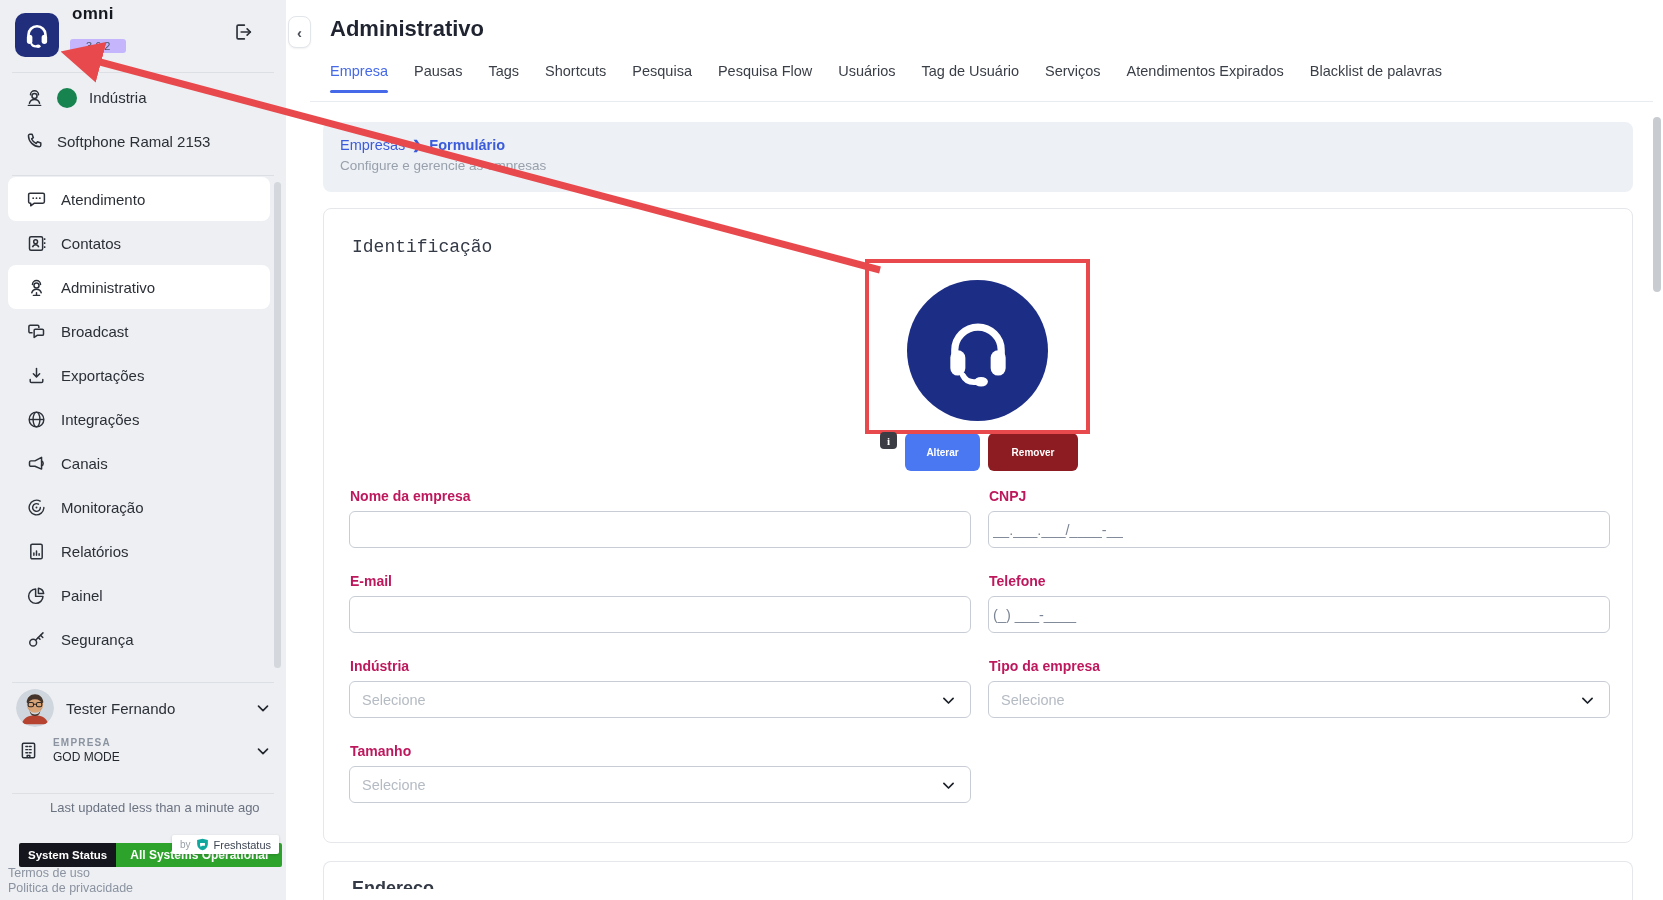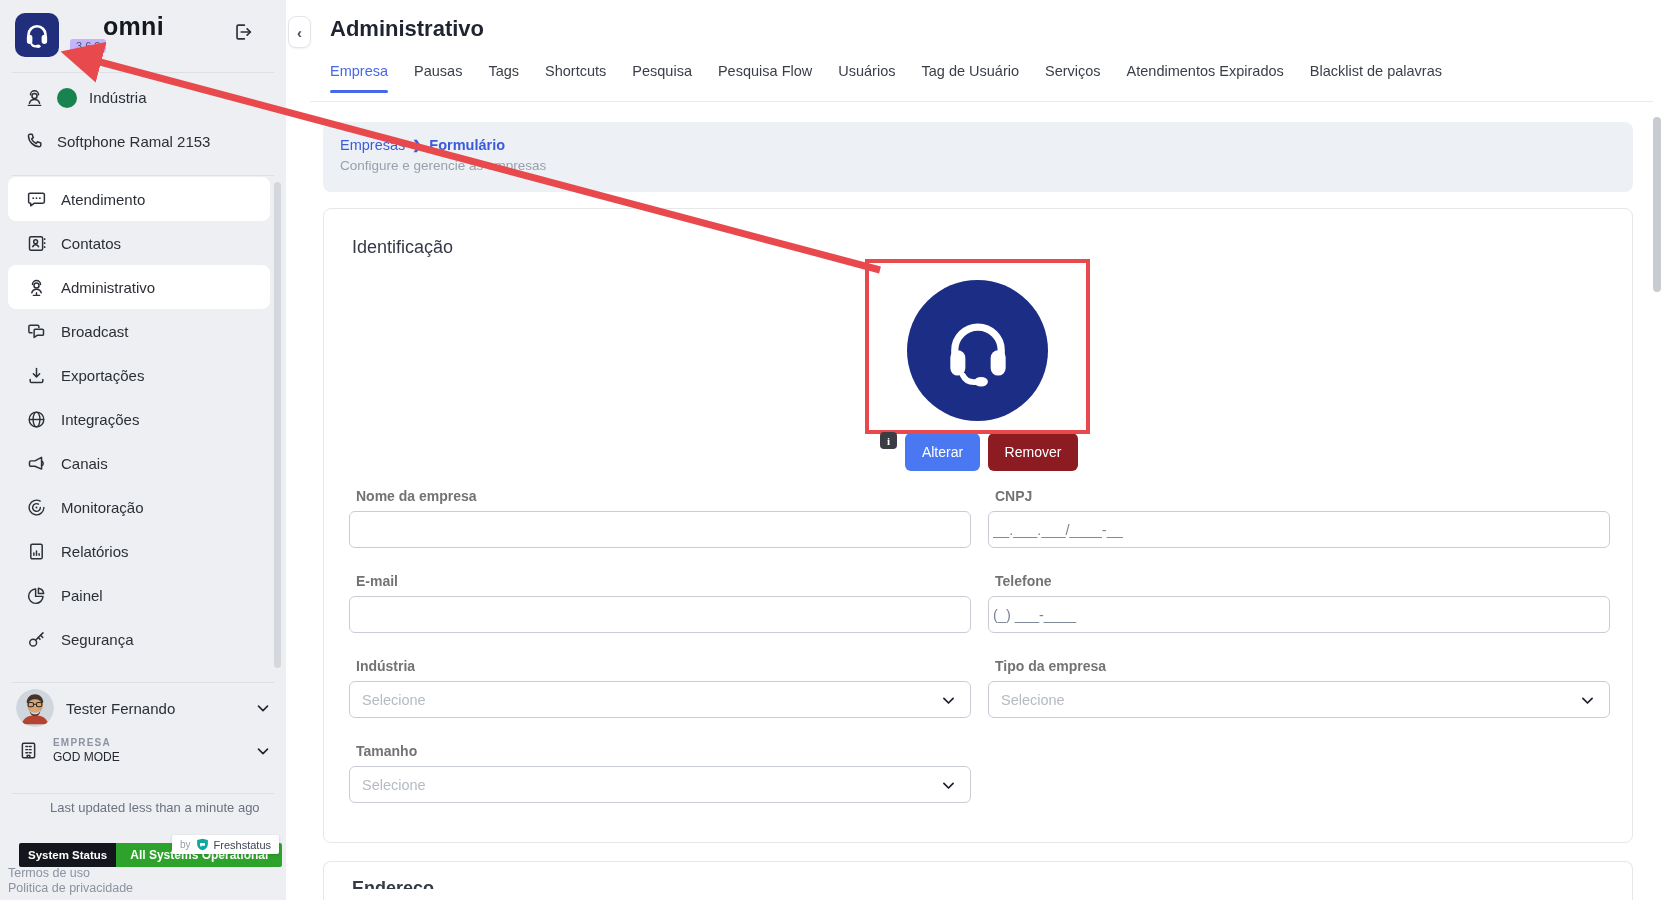--- a/index.html
+++ b/index.html
@@ -13,24 +13,24 @@
   
   .sidebar {
     position:absolute; left:0; top:0; width:286px; height:900px;
     background:#edeff3; z-index:2;
   }
   .sb-header { position:relative; height:72px; }
   .logo {
     position:absolute; left:15px; top:13px; width:44px; height:44px;
     background:#202e7c; border-radius:10px; display:flex; align-items:center; justify-content:center;
   }
-  .app-name { position:absolute; left:72px; top:12px; font-size:25px; font-weight:700; color:#15181f; letter-spacing:.3px;margin-left:31px; }
+  .app-name { position:absolute; left:72px; top:4px; font-size:17px; font-weight:700; color:#15181f; letter-spacing:.3px; }
   .ver-badge {
     position:absolute; left:70px; top:39px; background:#c4b5fd; color:#4a5468;
-    font-size:11px; padding:1px 6px; border-radius:3px;
+    font-size:11px; padding:1px 16px; border-radius:3px;
   }
   .logout-btn { position:absolute; right:32px; top:21px; width:22px; height:22px; color:#2c3038; cursor:pointer; }
   .collapse-btn {
     position:absolute; left:288px; top:16px; width:23px; height:32px; z-index:6;
     background:#fff; border:1px solid #e2e5ea; border-radius:8px;
     display:flex; align-items:center; justify-content:center;
     color:#4a4f57; font-size:15px; font-weight:700; box-shadow:0 1px 2px rgba(0,0,0,.06);
   }
   .sb-divider { border:none; border-top:1px solid #dcdfe4; margin:0 0; }
   .d1 { position:absolute; left:12px; right:12px; top:72px; }
@@ -95,48 +95,48 @@
   .bc-sep { font-weight:700; font-size:12px; }
   .bc-current { font-weight:700; }
   .bc-sub { margin-top:5px; font-size:13.5px; color:#98a0ab; }
 
   .card {
     position:absolute; left:37px; width:1310px; background:#fff;
     border:1px solid #e5e7eb; border-radius:8px;
   }
   .card1 { top:208px; height:635px; }
   .card2 { top:861px; height:39px; border-bottom:none; border-radius:8px 8px 0 0; }
-  .section-title { position:absolute; left:28px; top:28px; font-size:18px; color:#343a46; }
+  .section-title { position:absolute; left:28px; top:28px; font-size:18px; color:#343a46;font-family:Liberation Mono, monospace; }
   .section-title-clip { position:absolute; left:28px; top:16px; height:11px; overflow:hidden; }
   .section-title2 { font-size:18px; font-weight:700; color:#343a46; }
 
   
   .annot-box {
     position:absolute; left:541px; top:50px; width:225px; height:175px;
     background:#fff; border:4px solid #e8494d; display:flex; align-items:center; justify-content:center;
     z-index:4;
   }
   .company-avatar {
     width:141px; height:141px; margin-top:8px; border-radius:50%; background:#1c2d85;
     display:flex; align-items:center; justify-content:center;
   }
   .info-icon {
     position:absolute; left:556px; top:223px; width:17px; height:17px; background:#3c3c44;
     border-radius:4px; color:#fff; font-size:11px; font-weight:700; font-family:"Liberation Serif", serif;
     display:flex; align-items:center; justify-content:center; z-index:5;
   }
-  .btn { position:absolute; top:224px; height:38px; border:none; border-radius:6px; color:#fff; font-weight:400; font-size:14px; cursor:pointer; font-family:"Liberation Sans", sans-serif; }
+  .btn { position:absolute; top:224px; height:38px; border:none; border-radius:6px; color:#fff; font-weight:700; font-size:10px; cursor:pointer; font-family:"Liberation Sans", sans-serif; }
   .btn-alterar { left:581px; width:75px; background:#4a78f2; }
   .btn-remover { left:664px; width:90px; background:#8c1c22; }
 
   .fields {
     position:absolute; left:25px; top:279px; width:1261px;
     display:grid; grid-template-columns:622px 622px; column-gap:17px; row-gap:25px;
   }
-  .f-group label { display:block; font-size:14px; font-weight:700; color:#737373; margin:0 7px 7px; }
+  .f-group label { display:block; font-size:14px; font-weight:700; color:#be185d; margin:0 1px 7px; }
   .f-group input {
     width:100%; height:37px; border:1px solid #c8cdd5; border-radius:6px;
     padding:0 4px; font-size:14.5px; color:#1f2430; font-family:"Liberation Sans", sans-serif; outline:none; background:#fff;
   }
   .f-group input::placeholder { color:#7b8494; opacity:1; }
   .select {
     position:relative; width:100%; height:37px; border:1px solid #c8cdd5; border-radius:6px;
     background:#fff; display:flex; align-items:center; padding:0 12px; cursor:pointer;
   }
   .select .ph { font-size:14.5px; color:#b5bbc3; }

